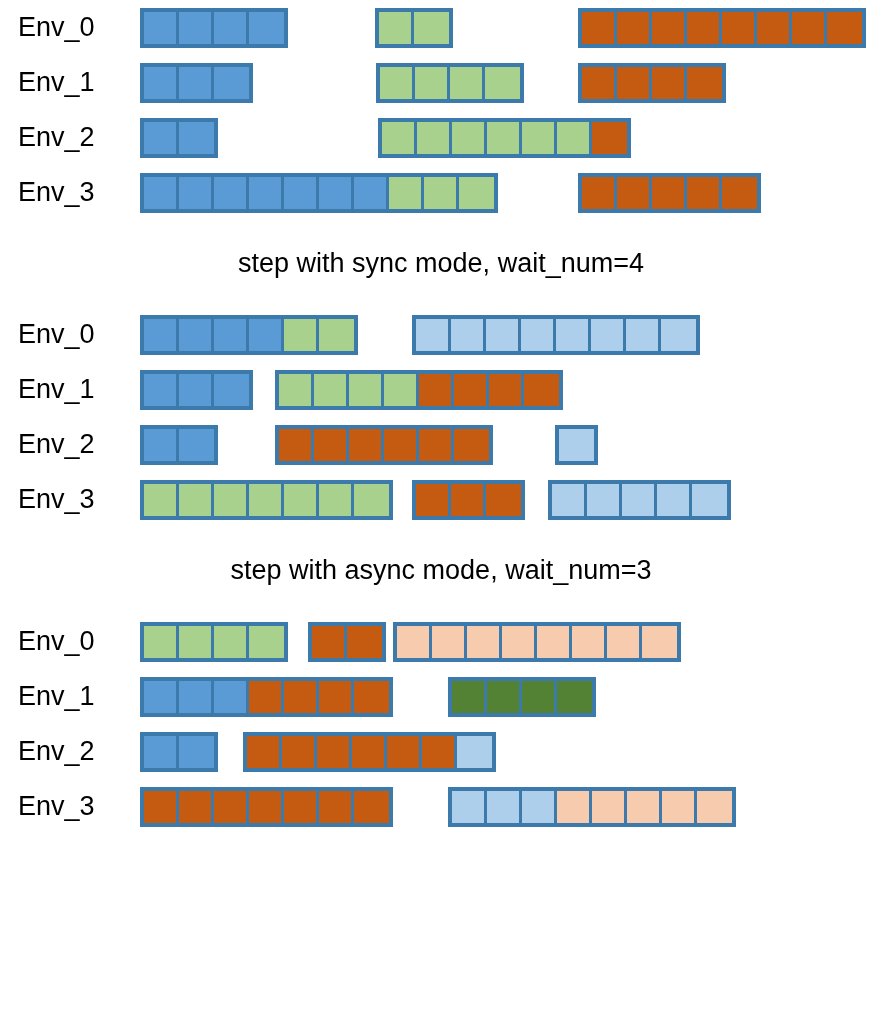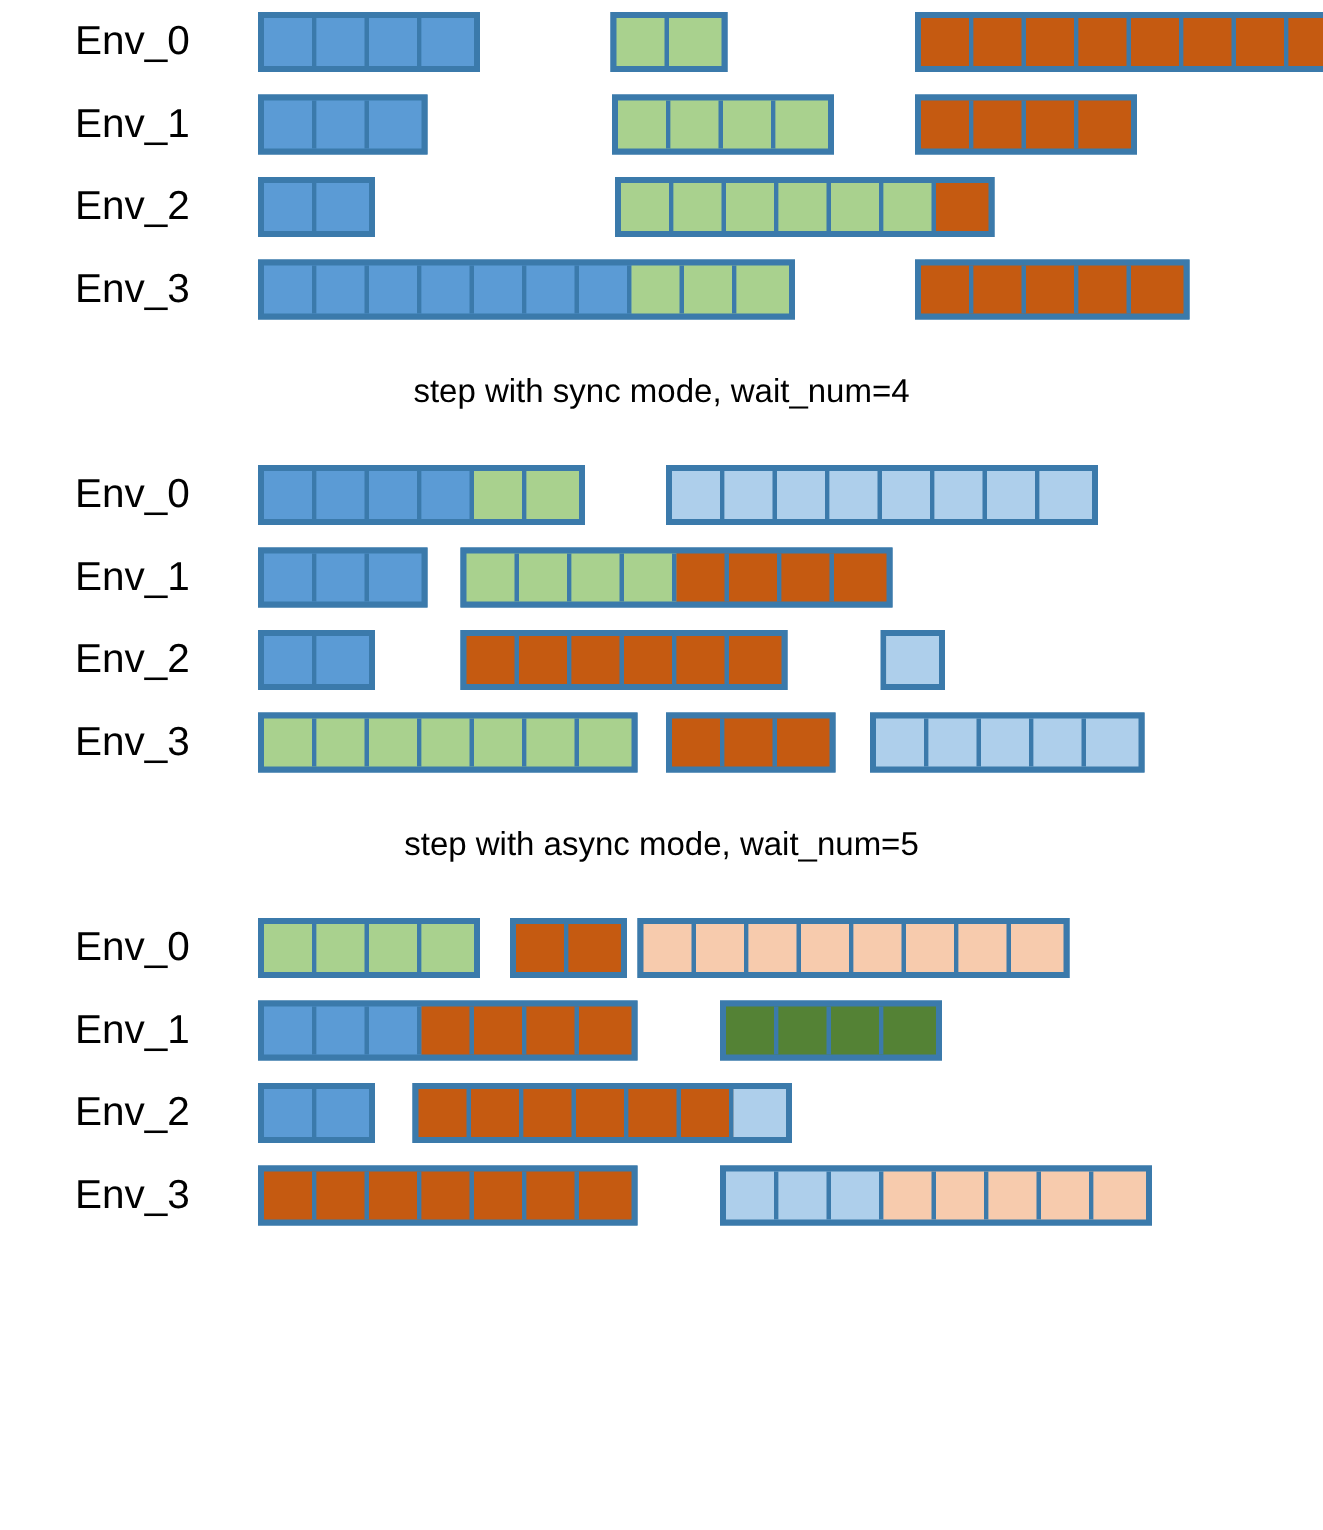--- a/index.html
+++ b/index.html
@@ -15,21 +15,20 @@
     overflow: hidden;
   }
   .page {
     position: relative;
     width: 882px;
     height: 1020px;
   }
   .panel {
     position: relative;
     width: 704px;
-    margin-left: 32px;
   }
   .row {
     position: relative;
     height: 55px;
   }
   .row-label {
     position: absolute;
     left: 18px;
     top: 0;
     height: 55px;
@@ -59,21 +58,21 @@
     border-right: none;
   }
   .c-blue      { background: #5b9bd5; }
   .c-green     { background: #a9d18e; }
   .c-orange    { background: #c55a11; }
   .c-lightblue { background: #aecfeb; }
   .c-peach     { background: #f7cbad; }
   .c-darkgreen { background: #548235; }
   .caption {
     text-align: center;
-    font-size: 22px;
+    font-size: 27px;
     color: #000000;
     font-family: "Liberation Sans", sans-serif;
   }
   .spacer-a { height: 28px; }
 </style>
 </head>
 <body>
 
 <div class="page">
 
@@ -241,21 +240,21 @@
         <div class="group" style="left: 548px;">
           <div class="cell c-lightblue"></div>
           <div class="cell c-lightblue"></div>
           <div class="cell c-lightblue"></div>
           <div class="cell c-lightblue"></div>
           <div class="cell c-lightblue"></div>
         </div>
       </div>
     </div>
   <div class="spacer-a"></div>
-  <div class="caption">step with async mode, wait_num=5</div>
+  <div class="caption">step with async mode, wait_num=3</div>
   <div class="spacer-a"></div>
 
   <div class="panel" id="panel-2">
       <div class="row">
         <div class="row-label">Env_0</div>
         <div class="group" style="left: 140px;">
           <div class="cell c-green"></div>
           <div class="cell c-green"></div>
           <div class="cell c-green"></div>
           <div class="cell c-green"></div>

